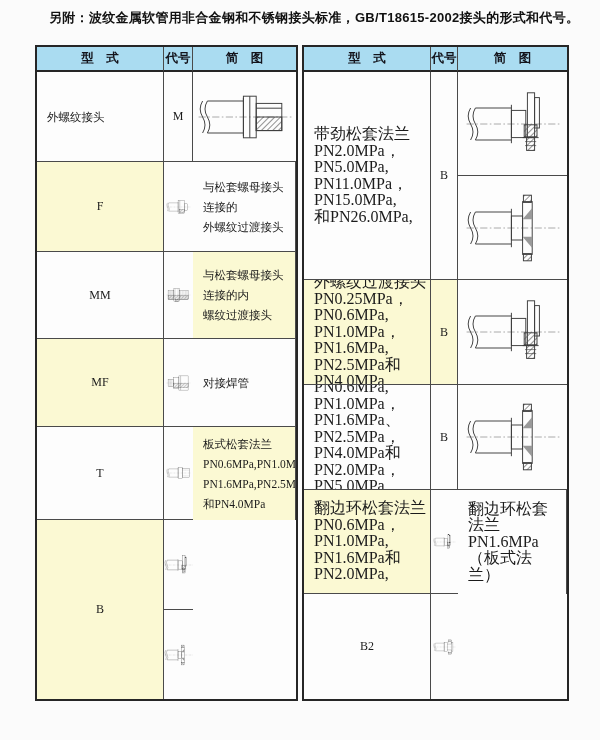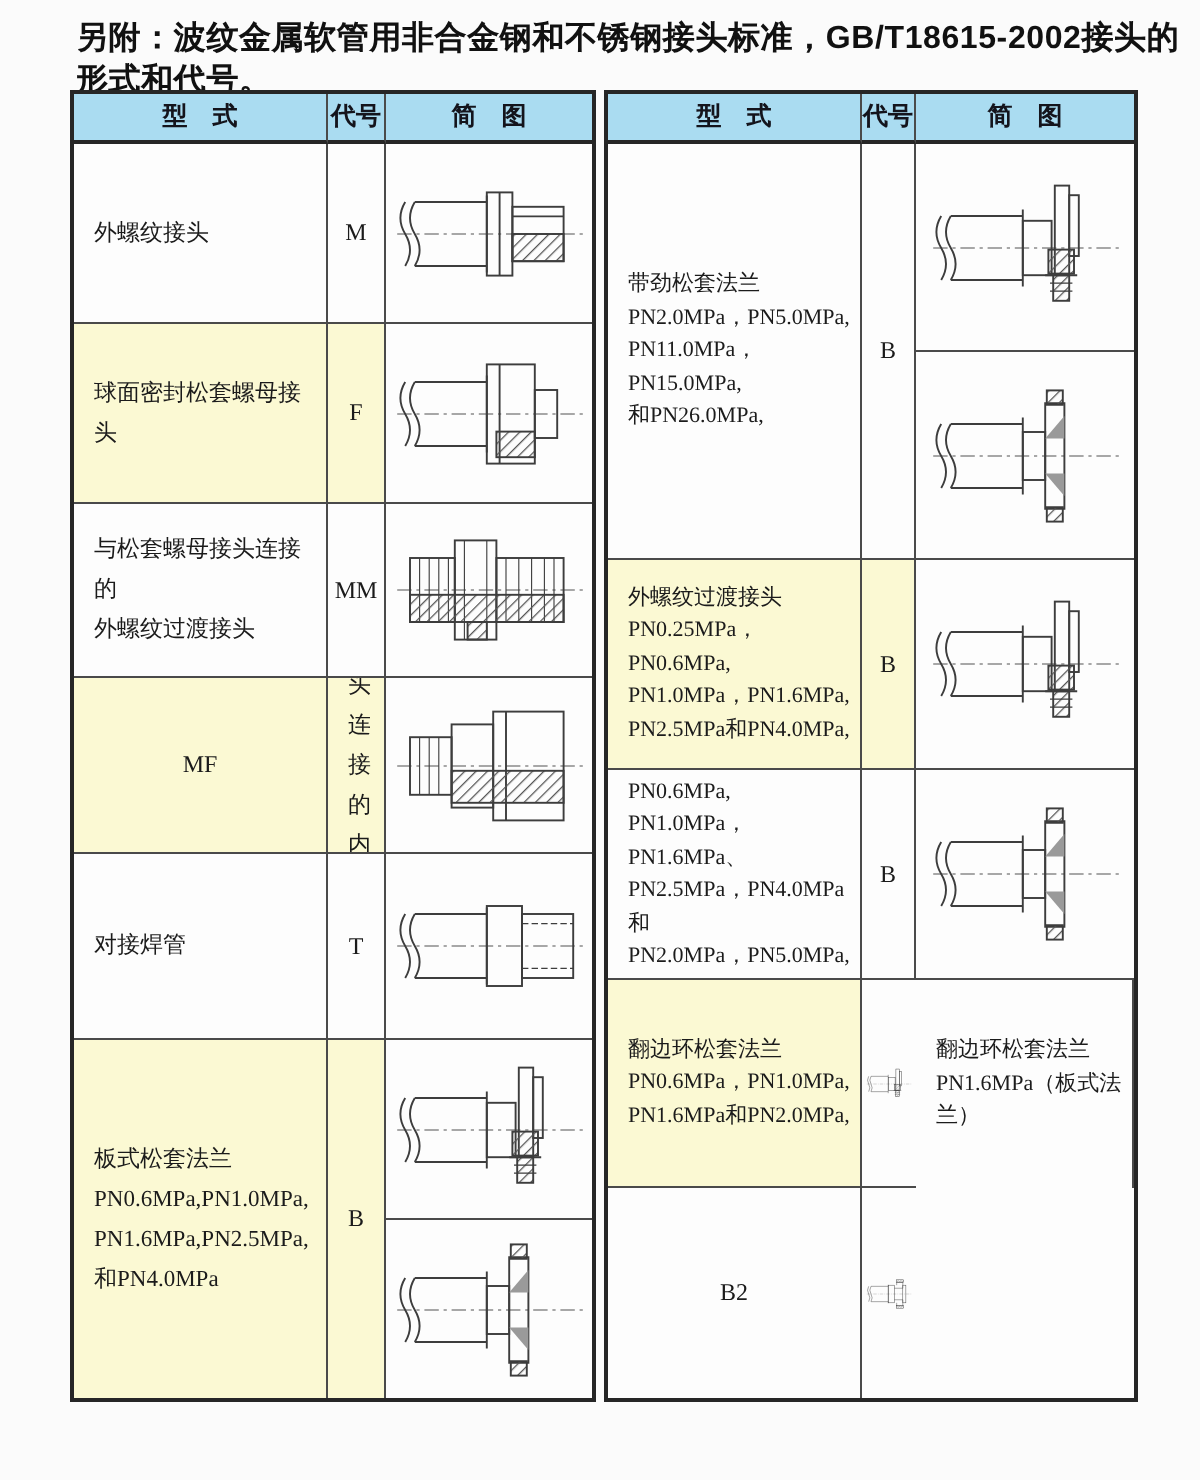--- a/index.html
+++ b/index.html
@@ -8,23 +8,23 @@
     --row-highlight:#fbf9d3;
     --border-dark:#262626;
     --border-light:#4a4a4a;
     --text:#1b1b1b;
   }
   *{box-sizing:border-box;margin:0;padding:0}
   html,body{width:600px;height:740px}
   body{background:var(--page-bg);font-family:"Liberation Serif",serif;color:var(--text)}
   .page{position:relative;width:600px;height:740px;overflow:hidden}
   .doc-title{
-    position:absolute;left:38px;top:9px;
+    position:absolute;left:49px;top:9px;
     font-family:"Liberation Sans",sans-serif;
-    font-size:16px;font-weight:bold;color:#111;letter-spacing:.3px;
+    font-size:13px;font-weight:bold;color:#111;letter-spacing:.3px;
   }
   .tables{position:absolute;left:35px;top:45px;display:flex;gap:4px}
   .tbl{
     display:grid;border:2px solid var(--border-dark);background:#fdfdfd;
   }
   .tbl-left{grid-template-columns:127px 29px 103px;
             grid-template-rows:25px 90px 90px 87px 88px 93px 179px}
   .tbl-right{grid-template-columns:127px 27px 109px;
              grid-template-rows:25px 208px 105px 105px 104px 105px}
   .cell{
@@ -40,21 +40,21 @@
     font-family:Liberation Mono, monospace;
     font-weight:bold;font-size:12.5px;color:#14141c;
     border-bottom:2px solid var(--border-dark);
     white-space:pre;
   }
   .c-type{
     padding:4px 3px 4px 10px;
     font-size:11.5px;line-height:20px;
     white-space:pre-line;
   }
-  .tbl-right .c-type{font-size:11px;line-height:16.5px}
+  .tbl-right .c-type{font-size:16px;line-height:16.5px}
   .c-code{justify-content:center;font-size:12px}
   .c-diag{justify-content:center;background:#fdfdfd;padding:2px}
   .hl{background:var(--row-highlight)}
   .split{display:flex;flex-direction:column;width:100%;height:100%}
   .sub{flex:1;display:flex;align-items:center;justify-content:center}
   .sub.top{border-bottom:1px solid var(--border-light)}
   .diag{width:96px;height:76px}
   .tbl-left .row1-diag .diag, .tbl-left .row2-diag .diag{height:80px}
 </style>
 </head>
@@ -160,40 +160,39 @@
       <div class="cell head nr">简　图</div>
 
       <div class="cell c-type">外螺纹接头</div>
       <div class="cell c-code">M</div>
       <div class="cell c-diag nr row1-diag">
         <svg class="diag" viewBox="0 0 120 90" stroke="#3d3d3d" stroke-width="1.2">
             <use href="#g-m"></use>
           </svg>
       </div>
 
-      <div class="cell c-type hl">球面密封松套螺母接头</div>
       <div class="cell c-code hl">F</div>
       <div class="cell c-diag nr row2-diag">
         <svg class="diag" viewBox="0 0 120 90" stroke="#3d3d3d" stroke-width="1.2">
             <use href="#g-f"></use>
           </svg>
       </div>
 
       <div class="cell c-type">与松套螺母接头连接的
 外螺纹过渡接头</div>
       <div class="cell c-code">MM</div>
       <div class="cell c-diag nr">
         <svg class="diag" viewBox="0 0 120 90" stroke="#3d3d3d" stroke-width="1.2">
             <use href="#g-mm"></use>
           </svg>
       </div>
 
-      <div class="cell c-code hl">MF</div>
       <div class="cell c-type hl">与松套螺母接头连接的内
 螺纹过渡接头</div>
+      <div class="cell c-code hl">MF</div>
       <div class="cell c-diag nr">
         <svg class="diag" viewBox="0 0 120 90" stroke="#3d3d3d" stroke-width="1.2">
             <use href="#g-mf"></use>
           </svg>
       </div>
 
       <div class="cell c-type">对接焊管</div>
       <div class="cell c-code">T</div>
       <div class="cell c-diag nr">
         <svg class="diag" viewBox="0 0 120 90" stroke="#3d3d3d" stroke-width="1.2">

